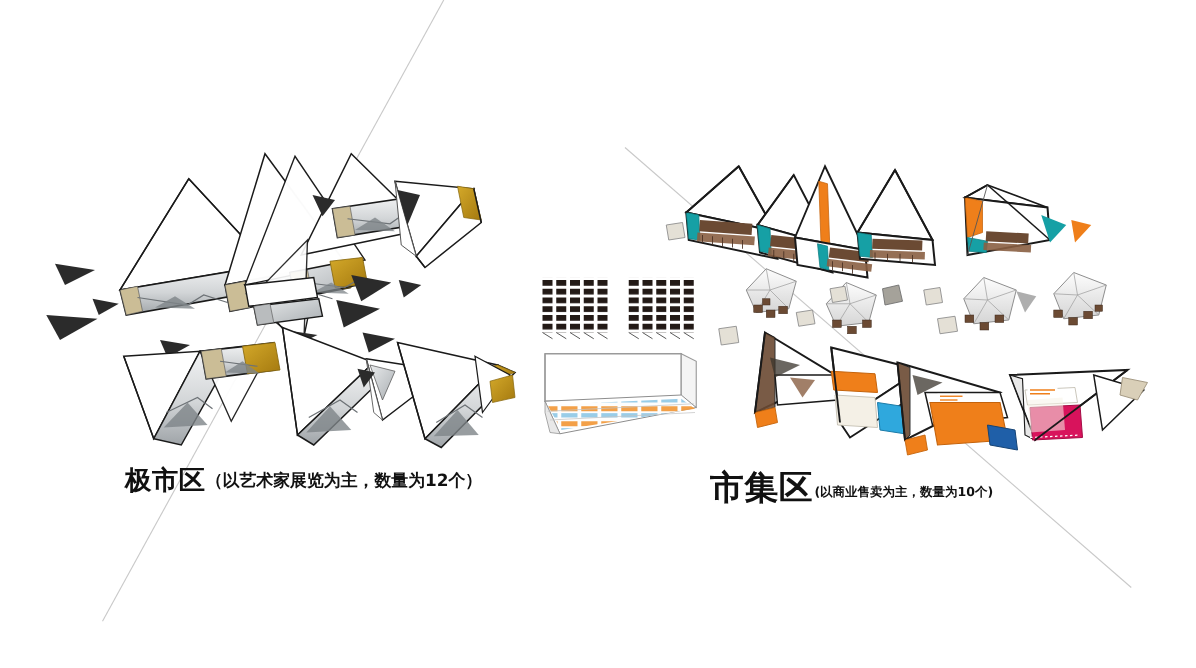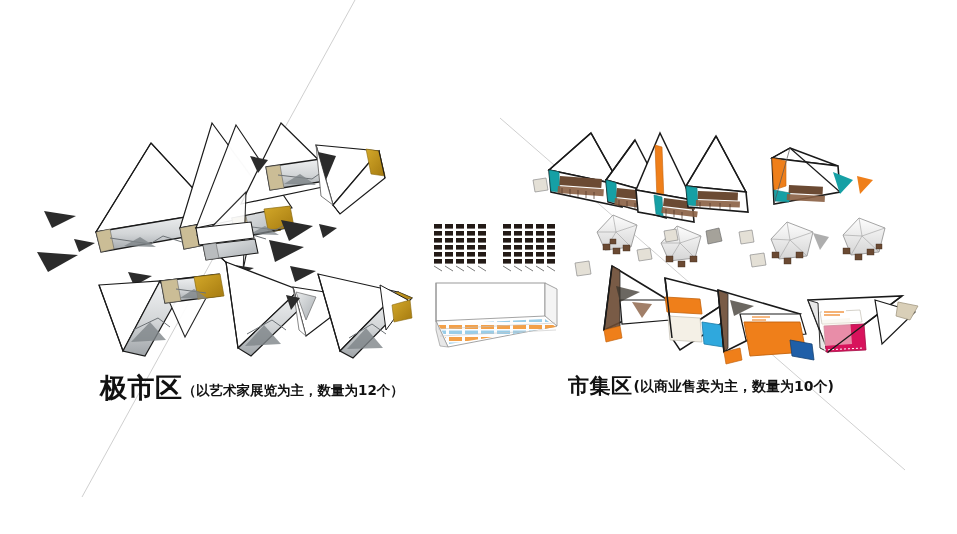--- a/index.html
+++ b/index.html
@@ -7,25 +7,25 @@
     width:957px;height:534px;overflow:hidden;position:relative;
     font-family:"DejaVu Sans","Liberation Sans",sans-serif;
     background:#ffffff;
   }
   #stage{position:absolute;inset:0;width:957px;height:534px;}
   #stage svg{position:absolute;left:0;top:0;}
   .label-zone{position:absolute;white-space:nowrap;color:#111;}
   .lz-title{font-weight:700;letter-spacing:.5px;}
   .lz-sub{font-weight:700;}
   #label-left{left:100px;top:370px;}
-  #label-left .lz-title{font-size:27px;}
+  #label-left .lz-title{font-size:21px;}
   #label-left .lz-sub{font-size:13.5px;margin-left:0;position:relative;top:-2px;}
   #label-right{left:568px;top:372px;}
-  #label-right .lz-title{font-size:21px;margin-top:14px;}
-  #label-right .lz-sub{font-size:14px;margin-left:1px;position:relative;top:-2px;}
+  #label-right .lz-title{font-size:27px;margin-top:14px;}
+  #label-right .lz-sub{font-size:10px;margin-left:1px;position:relative;top:-2px;}
 </style>
 </head>
 <body>
 
 <div id="stage">
 
 <svg width="957" height="534" viewBox="0 0 957 534">
   <defs>
     <linearGradient id="glassGrad" x1="0" y1="0" x2="0" y2="1">
       <stop offset="0%" stop-color="#f2f3f4"></stop>

